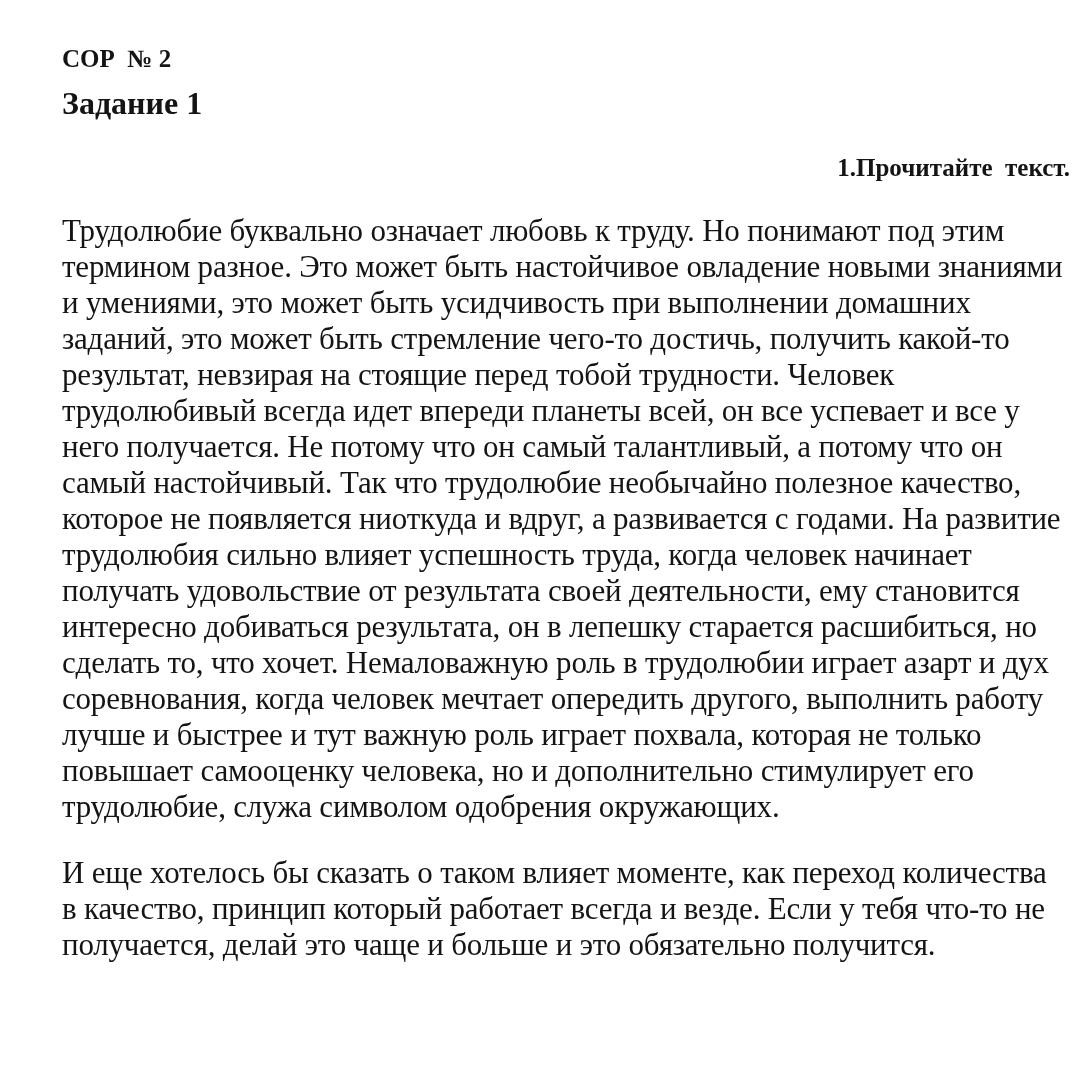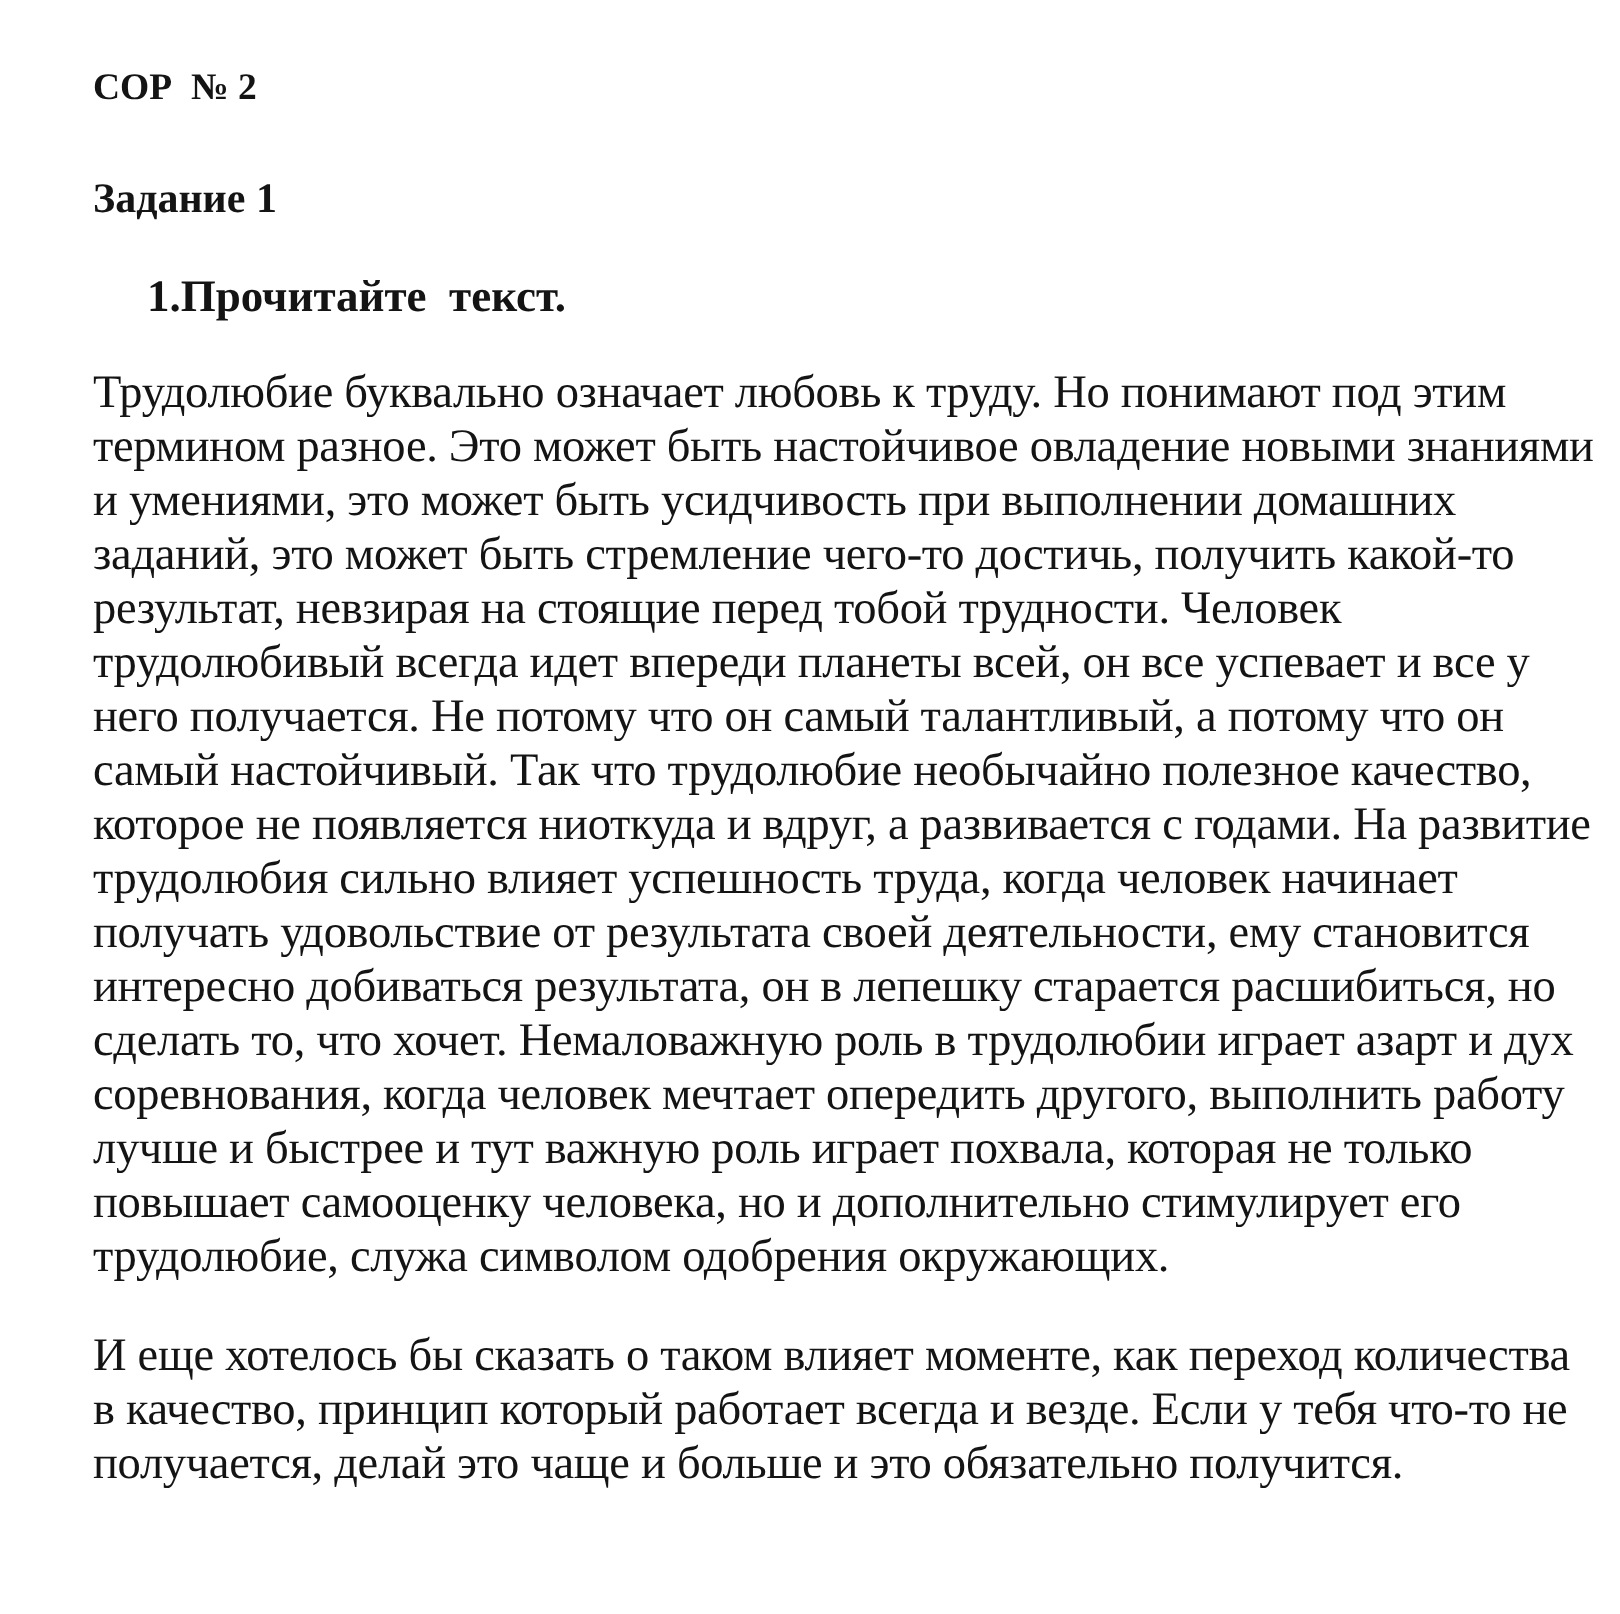--- a/index.html
+++ b/index.html
@@ -22,32 +22,33 @@
     background: #ffffff;
   }
   .doc-title {
     font-size: 25px;
     font-weight: bold;
     line-height: 30px;
     margin: 0;
     white-space: pre-wrap;
   }
   .task-heading {
-    font-size: 28px;
+    font-size: 32px;
     font-weight: bold;
     line-height: 30px;
-    margin: 44px 0 0 0;
+    margin: 14px 0 0 0;
     white-space: pre-wrap;
   }
   .instruction-heading {
-    font-size: 30px;
+    font-size: 25px;
     font-weight: bold;
     line-height: 30px;
-    margin: 35px 0 0 36px;
+    margin: 35px 0 0 56px;
     white-space: pre-wrap;
+    text-align: right;
   }
   .body-text {
     font-size: 31px;
     line-height: 36px;
     margin: 0;
     white-space: pre-wrap;
     letter-spacing: -0.2px;
   }
   .body-text.first {
     margin-top: 30px;

